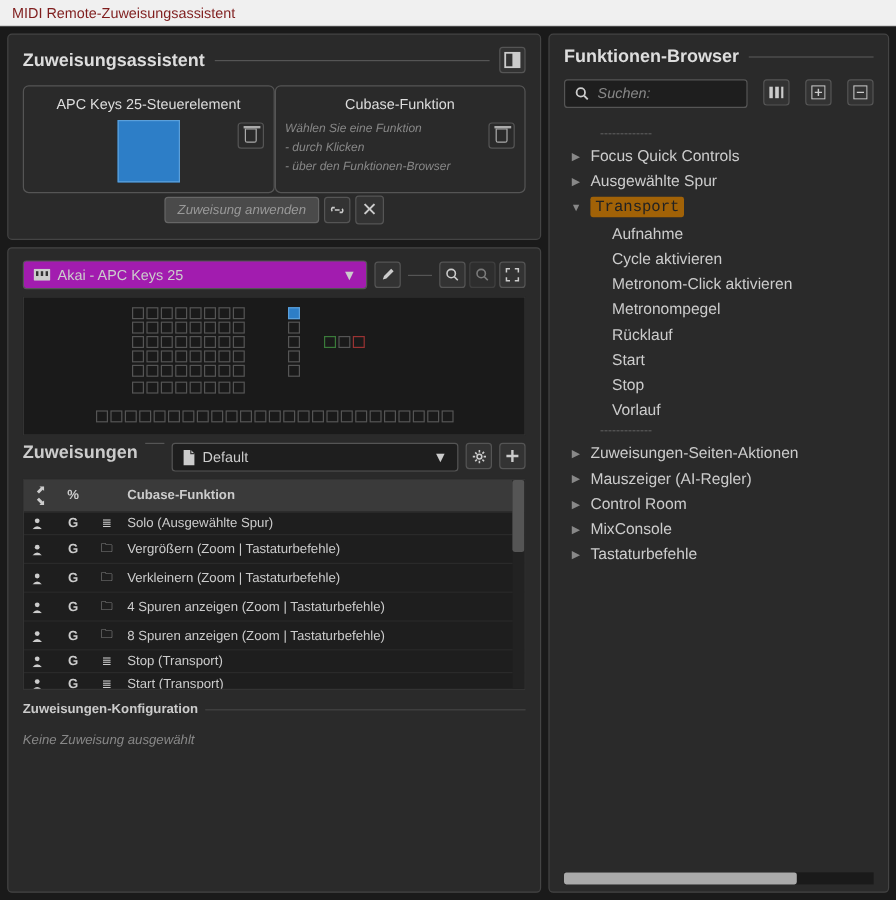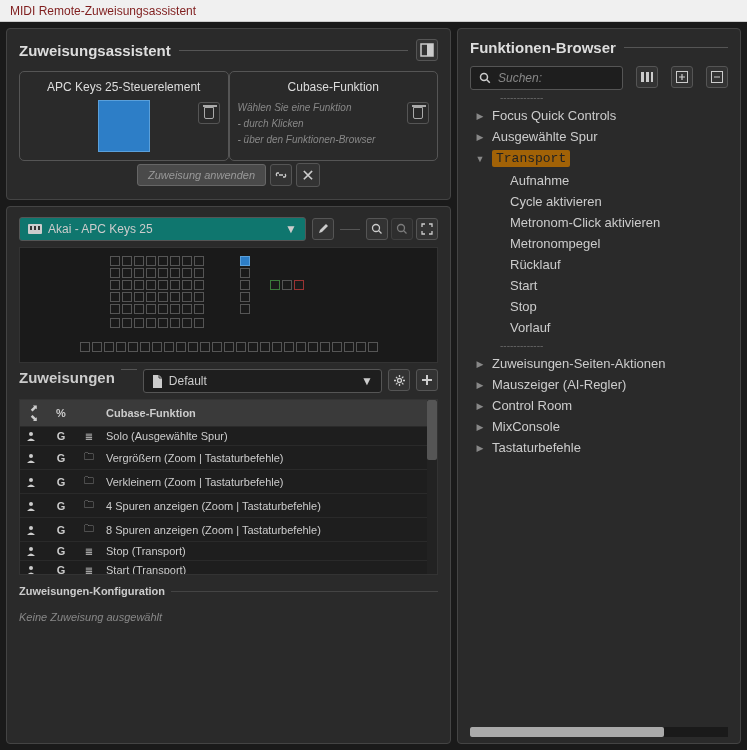--- a/index.html
+++ b/index.html
@@ -169,21 +169,21 @@
   cursor: pointer;
 }
 .device-row {
   display: flex;
   align-items: center;
   gap: 6px;
   margin-bottom: 6px;
 }
 .device-select {
   flex: 1;
-  background: #0f766e;
+  background: #a21caf;
   border: 1px solid #555;
   border-radius: 3px;
   padding: 4px 8px;
   color: #ccc;
   display: flex;
   align-items: center;
   justify-content: space-between;
   font-size: 12px;
 }
 .mini-icons {
@@ -284,20 +284,21 @@
 .right-content {
   padding: 10px 12px;
   flex: 1;
   display: flex;
   flex-direction: column;
   overflow: hidden;
 }
 .search-row {
   display: flex;
   gap: 13px;
+  margin-bottom: 14px;
   justify-content: flex-end;
 }
 .search-input {
   flex: 1;
   background: #1e1e1e;
   border: 1px solid #555;
   border-radius: 3px;
   padding: 4px 8px;
   display: flex;
   align-items: center;

